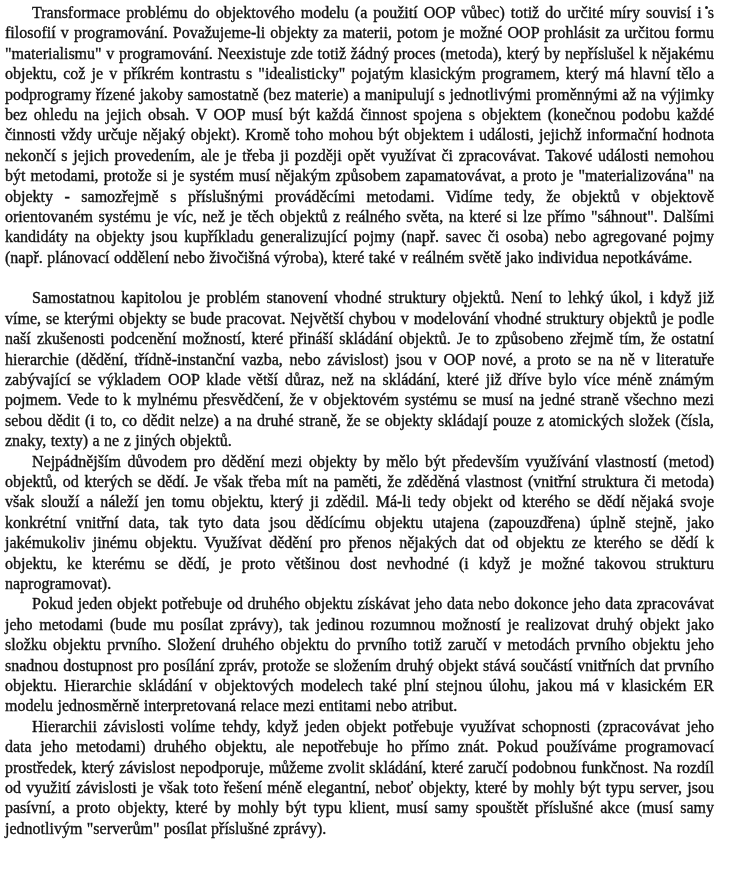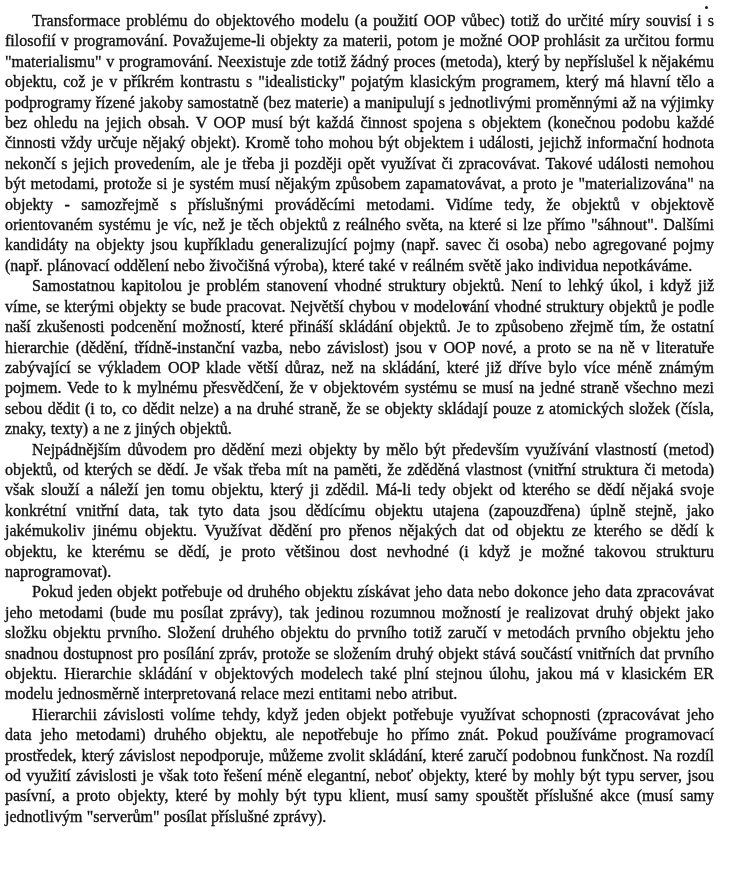--- a/index.html
+++ b/index.html
@@ -10,35 +10,36 @@
   body {
     width: 730px;
     height: 889px;
     overflow: hidden;
   }
   .page {
     position: relative;
     box-sizing: border-box;
     width: 730px;
     height: 889px;
-    padding: 11px 16px 0 5px;
+    padding: 3px 16px 0 5px;
     background: #ffffff;
     color: #121212;
     font-family: "Liberation Serif", "DejaVu Serif", serif;
     font-size: 16px;
     line-height: 20.4px;
     text-align: justify;
     -webkit-text-stroke: 0.35px currentColor;
   }
   .para {
     margin: 0;
     text-indent: 27px;
     word-spacing: 0.5px;
   }
   .para.gap-before {
+    margin-top: 20px;
   }
   .scan-dot {
     position: absolute;
     background: #1a1a1a;
     border-radius: 50%;
   }
   .scan-dot.dot-top {
     width: 3px;
     height: 3px;
     left: 705px;

